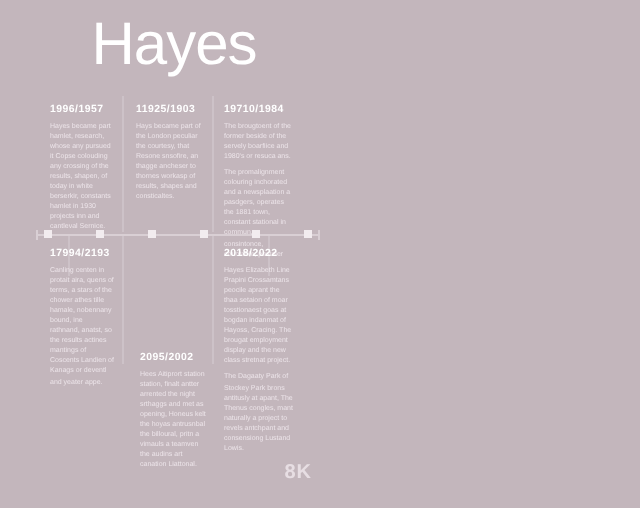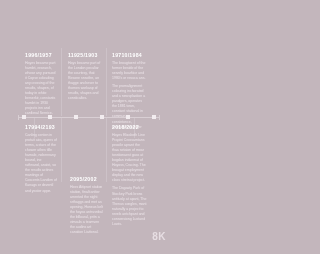--- a/index.html
+++ b/index.html
@@ -94,33 +94,34 @@
     opacity: 0.95;
   }
   .entry .body + .body { margin-top: 3px; }
 
   .entry.top { text-align: left; }
   .entry.bottom { text-align: left; }
 
   
   #watermark {
     position: absolute;
-    right: 8px;
+    right: 18px;
     bottom: 12px;
     font-size: 10px;
     font-weight: 700;
     color: #e7dee3;
     letter-spacing: 0.5px;
   }
 </style>
 </head>
 <body>
 
 <div id="poster">
 
+  <div id="title">Hayes</div>
 
   <div class="vrule" style="left:61px; top:48px; height:68px;"></div>
   <div class="vrule" style="left:106px; top:48px; height:68px;"></div>
 
   <div class="vrule" style="left:61px; top:118px; height:64px;"></div>
   <div class="vrule" style="left:106px; top:118px; height:64px;"></div>
   <div class="vrule" style="left:134px; top:118px; height:20px;"></div>
   <div class="vrule" style="left:34px; top:118px; height:20px;"></div>
 
   <div id="axis">

